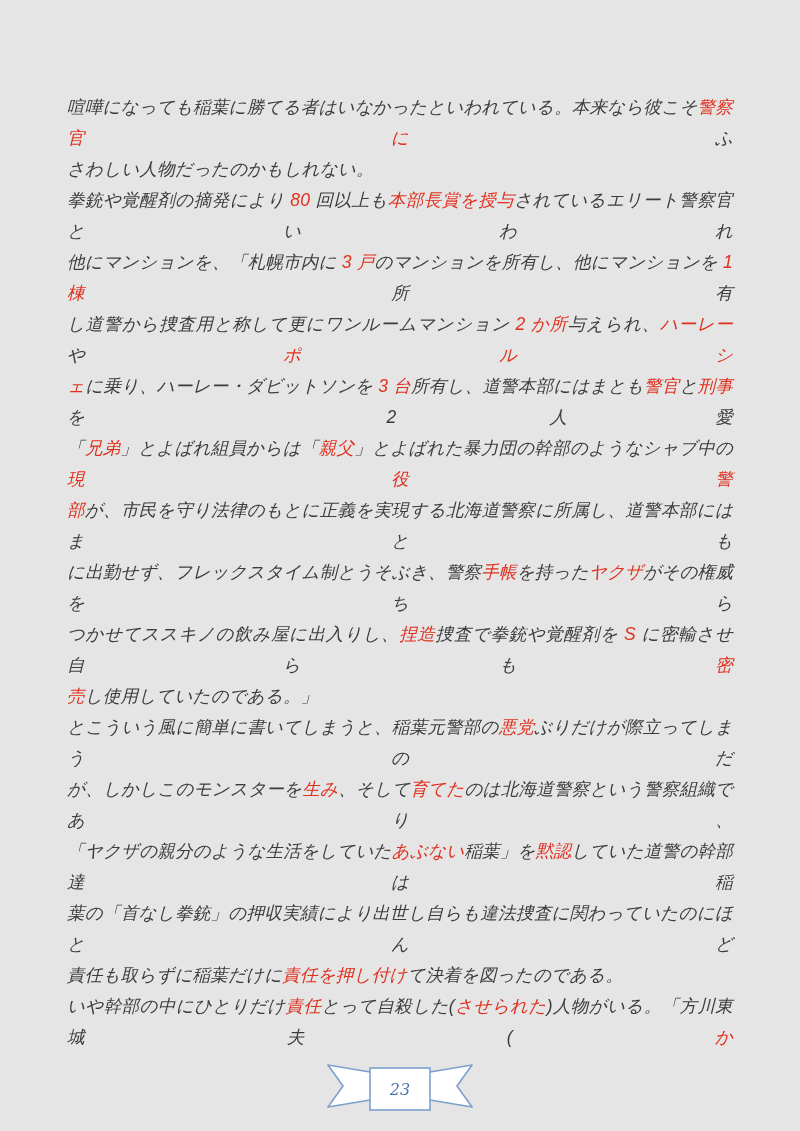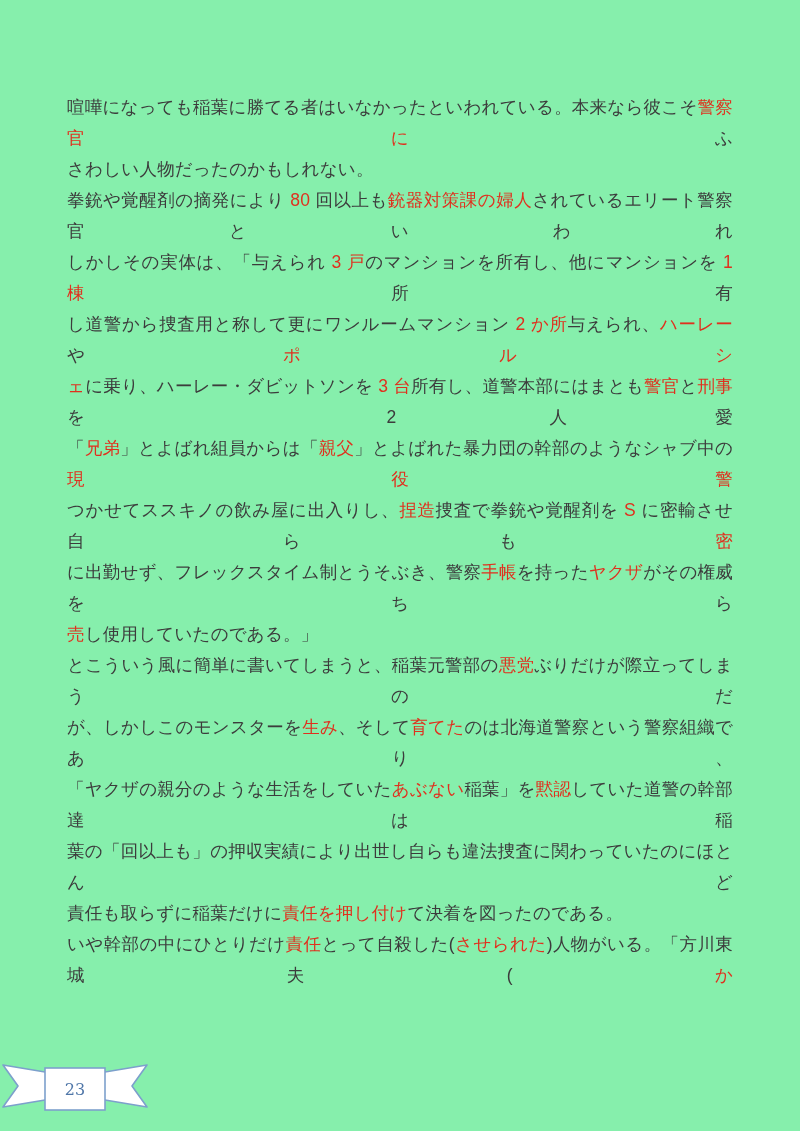--- a/index.html
+++ b/index.html
@@ -10,21 +10,22 @@
   body {
     width: 800px;
     height: 1131px;
     position: relative;
     font-family: "Liberation Sans", "DejaVu Sans", sans-serif;
     overflow: hidden;
   }
   .page {
     position: absolute;
     inset: 0;
-    background: #86efac;
+    background: #e5e5e5;
+    font-style: italic;
   }
   .doc-body {
     position: absolute;
     left: 67px;
     top: 92px;
     width: 666px;
   }
   .line {
     font-size: 17.5px;
     line-height: 31px;
@@ -40,48 +41,49 @@
   }
   .ink { color: #3c3c3c; text-align: right; }
   .red { color: #e0301e; }
 
   .ribbon-wrap {
     position: absolute;
     left: 0;
     top: 1056px;
     width: 800px;
     display: flex;
-    justify-content: flex-start;
+    justify-content: center;
   }
   .ribbon-num {
     font-family: "DejaVu Serif", "Liberation Serif", serif;
     font-size: 16px;
     fill: #4f76a8;
   }
 </style>
 </head>
 <body>
 
 <div class="page">
 
   <div class="doc-body">
       <div class="line just"><span class="ink">喧嘩になっても稲葉に勝てる者はいなかったといわれている。本来なら彼こそ</span><span class="red">警察官に</span><span class="ink">ふ</span></div>
       <div class="line"><span class="ink">さわしい人物だったのかもしれない。</span></div>
-      <div class="line just"><span class="ink">拳銃や覚醒剤の摘発により </span><span class="red">80</span><span class="ink"> 回以上も</span><span class="red">銃器対策課の婦人</span><span class="ink">されているエリート警察官といわれ</span></div>
-      <div class="line just"><span class="ink">しかしその実体は、「与えられ </span><span class="red">3 戸</span><span class="ink">のマンションを所有し、他にマンションを </span><span class="red">1 棟</span><span class="ink">所有</span></div>
+      <div class="line just"><span class="ink">拳銃や覚醒剤の摘発により </span><span class="red">80</span><span class="ink"> 回以上も</span><span class="red">本部長賞を授与</span><span class="ink">されているエリート警察官といわれ</span></div>
+      <div class="line just"><span class="ink">他にマンションを、「札幌市内に </span><span class="red">3 戸</span><span class="ink">のマンションを所有し、他にマンションを </span><span class="red">1 棟</span><span class="ink">所有</span></div>
       <div class="line just"><span class="ink">し道警から捜査用と称して更にワンルームマンション </span><span class="red">2 か所</span><span class="ink">与えられ、</span><span class="red">ハーレー</span><span class="ink">や</span><span class="red">ポルシ</span></div>
       <div class="line just"><span class="red">ェ</span><span class="ink">に乗り、ハーレー・ダビットソンを </span><span class="red">3 台</span><span class="ink">所有し、道警本部にはまとも</span><span class="red">警官</span><span class="ink">と</span><span class="red">刑事</span><span class="ink">を 2 人愛</span></div>
       <div class="line just"><span class="ink">「</span><span class="red">兄弟</span><span class="ink">」とよばれ組員からは「</span><span class="red">親父</span><span class="ink">」とよばれた暴力団の幹部のようなシャブ中の</span><span class="red">現役警</span></div>
+      <div class="line just"><span class="red">部</span><span class="ink">が、市民を守り法律のもとに正義を実現する北海道警察に所属し、道警本部にはまとも</span></div>
+      <div class="line just"><span class="ink">に出勤せず、フレックスタイム制とうそぶき、警察</span><span class="red">手帳</span><span class="ink">を持った</span><span class="red">ヤクザ</span><span class="ink">がその権威をちら</span></div>
       <div class="line just"><span class="ink">つかせてススキノの飲み屋に出入りし、</span><span class="red">捏造</span><span class="ink">捜査で拳銃や覚醒剤を </span><span class="red">S</span><span class="ink"> に密輸させ自らも</span><span class="red">密</span></div>
-      <div class="line just"><span class="ink">に出勤せず、フレックスタイム制とうそぶき、警察</span><span class="red">手帳</span><span class="ink">を持った</span><span class="red">ヤクザ</span><span class="ink">がその権威をちら</span></div>
       <div class="line"><span class="red">売</span><span class="ink">し使用していたのである。」</span></div>
       <div class="line just"><span class="ink">とこういう風に簡単に書いてしまうと、稲葉元警部の</span><span class="red">悪党</span><span class="ink">ぶりだけが際立ってしまうのだ</span></div>
       <div class="line just"><span class="ink">が、しかしこのモンスターを</span><span class="red">生み</span><span class="ink">、そして</span><span class="red">育てた</span><span class="ink">のは北海道警察という警察組織であり、</span></div>
       <div class="line just"><span class="ink">「ヤクザの親分のような生活をしていた</span><span class="red">あぶない</span><span class="ink">稲葉」を</span><span class="red">黙認</span><span class="ink">していた道警の幹部達は稲</span></div>
-      <div class="line just"><span class="ink">葉の「回以上も」の押収実績により出世し自らも違法捜査に関わっていたのにほとんど</span></div>
+      <div class="line just"><span class="ink">葉の「首なし拳銃」の押収実績により出世し自らも違法捜査に関わっていたのにほとんど</span></div>
       <div class="line"><span class="ink">責任も取らずに稲葉だけに</span><span class="red">責任を押し付け</span><span class="ink">て決着を図ったのである。</span></div>
       <div class="line just"><span class="ink">いや幹部の中にひとりだけ</span><span class="red">責任</span><span class="ink">とって自殺した(</span><span class="red">させられた</span><span class="ink">)人物がいる。「方川東城夫(</span><span class="red">か</span></div>
     </div>
 
   <div class="ribbon-wrap">
     <svg width="150" height="58" viewBox="0 0 150 58">
 
       <polygon points="3,9 51,17 51,43 3,51 18,30" fill="#ffffff" stroke="#7da0cc" stroke-width="1.6" stroke-linejoin="round"></polygon>
 
       <polygon points="147,9 99,17 99,43 147,51 132,30" fill="#ffffff" stroke="#7da0cc" stroke-width="1.6" stroke-linejoin="round"></polygon>

